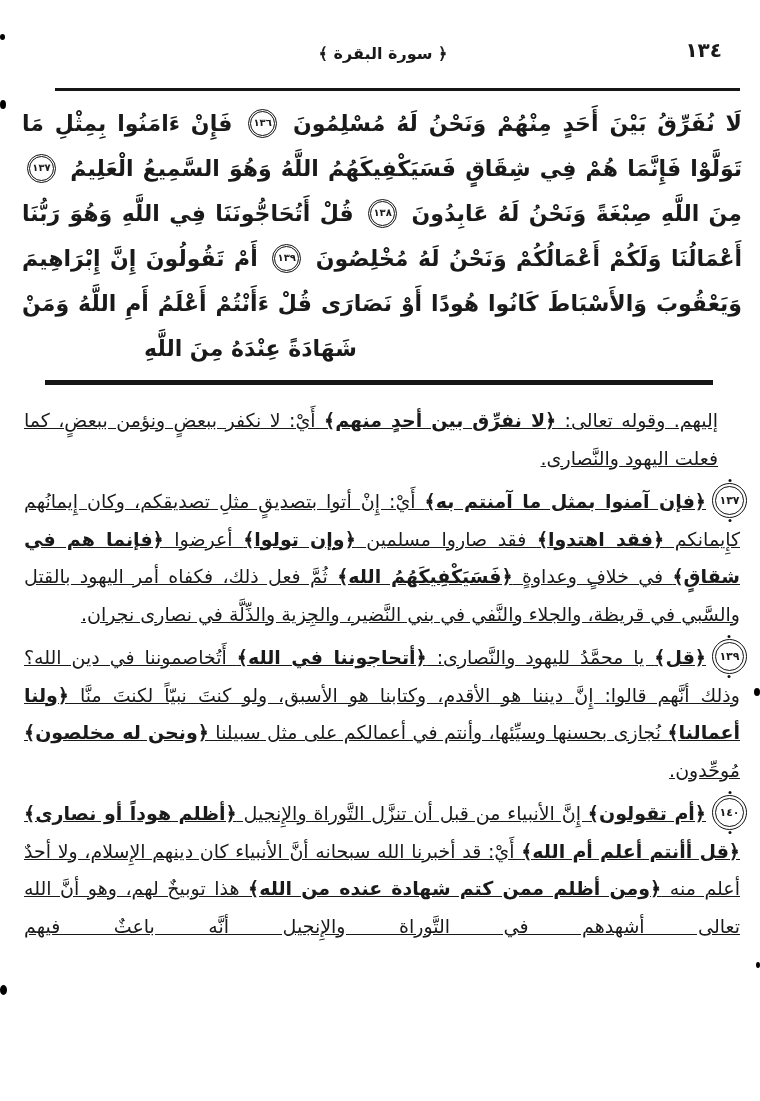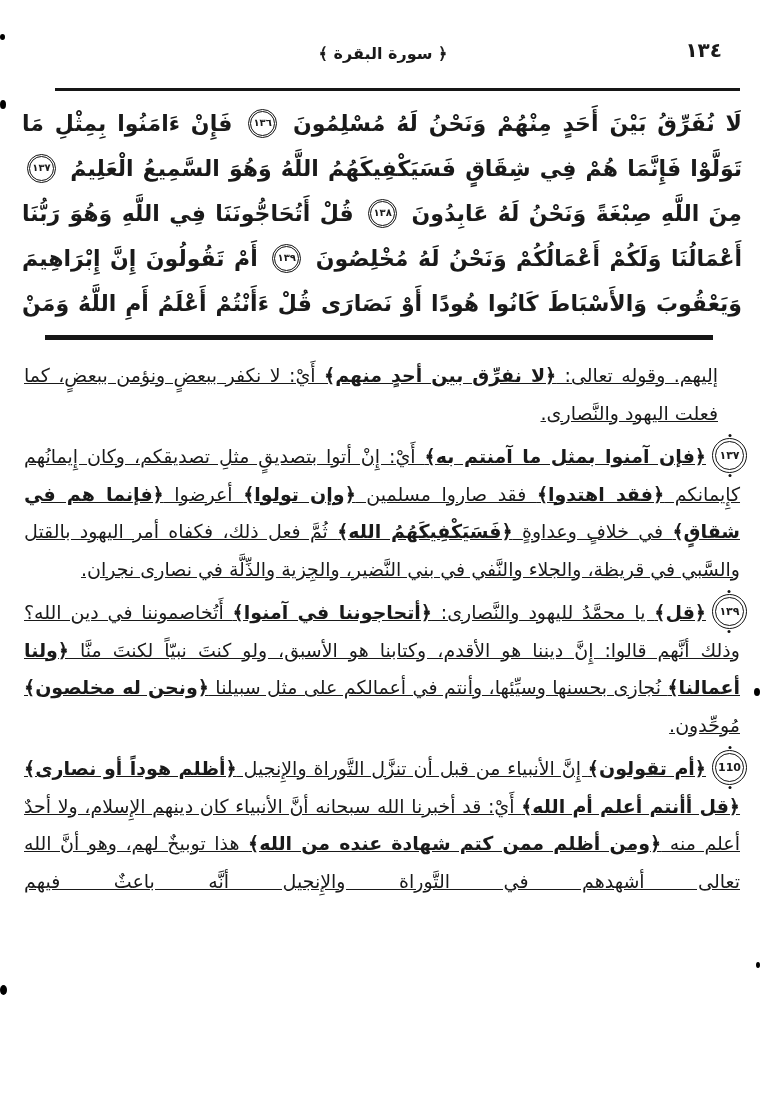--- a/index.html
+++ b/index.html
@@ -83,29 +83,30 @@
   </div>
 
   <div class="rule rule-thin"></div>
 
   <div class="quran" id="quran">
       <div class="qline">لَا نُفَرِّقُ بَيْنَ أَحَدٍ مِنْهُمْ وَنَحْنُ لَهُ مُسْلِمُونَ <span class="amark">١٣٦</span> فَإِنْ ءَامَنُوا بِمِثْلِ مَا ءَامَنْتُمْ بِهِ فَقَدِ اهْتَدَوْا وَإِنْ</div>
       <div class="qline">تَوَلَّوْا فَإِنَّمَا هُمْ فِي شِقَاقٍ فَسَيَكْفِيكَهُمُ اللَّهُ وَهُوَ السَّمِيعُ الْعَلِيمُ <span class="amark">١٣٧</span> صِبْغَةَ اللَّهِ وَمَنْ أَحْسَنُ</div>
       <div class="qline">مِنَ اللَّهِ صِبْغَةً وَنَحْنُ لَهُ عَابِدُونَ <span class="amark">١٣٨</span> قُلْ أَتُحَاجُّونَنَا فِي اللَّهِ وَهُوَ رَبُّنَا وَرَبُّكُمْ وَلَنَا</div>
       <div class="qline">أَعْمَالُنَا وَلَكُمْ أَعْمَالُكُمْ وَنَحْنُ لَهُ مُخْلِصُونَ <span class="amark">١٣٩</span> أَمْ تَقُولُونَ إِنَّ إِبْرَاهِيمَ وَإِسْمَاعِيلَ وَإِسْحَاقَ</div>
       <div class="qline">وَيَعْقُوبَ وَالأَسْبَاطَ كَانُوا هُودًا أَوْ نَصَارَى قُلْ ءَأَنْتُمْ أَعْلَمُ أَمِ اللَّهُ وَمَنْ أَظْلَمُ مِمَّنْ كَتَمَ</div>
+      <div class="qline qline-last">شَهَادَةً عِنْدَهُ مِنَ اللَّهِ</div>
     </div>
 
   <div class="rule rule-thick"></div>
 
   <div class="commentary" id="commentary">
       <p class="cpara no-marker">إليهم. وقوله تعالى: <b>﴿لا نفرِّق بين أحدٍ منهم﴾</b> أَيْ: لا نكفر ببعضٍ ونؤمن ببعضٍ، كما فعلت اليهود والنَّصارى.</p>
       <p class="cpara"><span class="med">١٣٧</span><b>﴿فإن آمنوا بمثل ما آمنتم به﴾</b> أَيْ: إِنْ أتوا بتصديقٍ مثلِ تصديقكم، وكان إِيمانُهم كإِيمانكم <b>﴿فقد اهتدوا﴾</b> فقد صاروا مسلمين <b>﴿وإن تولوا﴾</b> أعرضوا <b>﴿فإنما هم في شقاقٍ﴾</b> في خلافٍ وعداوةٍ <b>﴿فَسَيَكْفِيكَهُمُ الله﴾</b> ثُمَّ فعل ذلك، فكفاه أمر اليهود بالقتل والسَّبي في قريظة، والجلاء والنَّفي في بني النَّضير، والجِزية والذِّلَّة في نصارى نجران.</p>
-      <p class="cpara"><span class="med">١٣٩</span><b>﴿قل﴾</b> يا محمَّدُ لليهود والنَّصارى: <b>﴿أتحاجوننا في آمنوا﴾</b> أَتُخاصموننا في دين الله؟ وذلك أنَّهم قالوا: إِنَّ ديننا هو الأقدم، وكتابنا هو الأسبق، ولو كنتَ نبيّاً لكنتَ منَّا <b>﴿ولنا أعمالنا﴾</b> نُجازى بحسنها وسيِّئها، وأنتم في أعمالكم على مثل سبيلنا <b>﴿ونحن له مخلصون﴾</b> مُوحِّدون.</p>
-      <p class="cpara cont"><span class="med">110</span><b>﴿أم تقولون﴾</b> إِنَّ الأنبياء من قبل أن تنزَّل التَّوراة والإِنجيل <b>﴿أظلم هوداً أو نصارى﴾</b> <b>﴿قل أأنتم أعلم أم الله﴾</b> أَيْ: قد أخبرنا الله سبحانه أنَّ الأنبياء كان دينهم الإِسلام، ولا أحدٌ أعلم منه <b>﴿ومن أظلم ممن كتم شهادة عنده من الله﴾</b> هذا توبيخٌ لهم، وهو أنَّ الله تعالى أشهدهم في التَّوراة والإِنجيل أنَّه باعثٌ فيهم</p>
+      <p class="cpara"><span class="med">١٣٩</span><b>﴿قل﴾</b> يا محمَّدُ لليهود والنَّصارى: <b>﴿أتحاجوننا في الله﴾</b> أَتُخاصموننا في دين الله؟ وذلك أنَّهم قالوا: إِنَّ ديننا هو الأقدم، وكتابنا هو الأسبق، ولو كنتَ نبيّاً لكنتَ منَّا <b>﴿ولنا أعمالنا﴾</b> نُجازى بحسنها وسيِّئها، وأنتم في أعمالكم على مثل سبيلنا <b>﴿ونحن له مخلصون﴾</b> مُوحِّدون.</p>
+      <p class="cpara cont"><span class="med">١٤٠</span><b>﴿أم تقولون﴾</b> إِنَّ الأنبياء من قبل أن تنزَّل التَّوراة والإِنجيل <b>﴿أظلم هوداً أو نصارى﴾</b> <b>﴿قل أأنتم أعلم أم الله﴾</b> أَيْ: قد أخبرنا الله سبحانه أنَّ الأنبياء كان دينهم الإِسلام، ولا أحدٌ أعلم منه <b>﴿ومن أظلم ممن كتم شهادة عنده من الله﴾</b> هذا توبيخٌ لهم، وهو أنَّ الله تعالى أشهدهم في التَّوراة والإِنجيل أنَّه باعثٌ فيهم</p>
     </div>
 
   <span class="artifact" style="left:0; top:100px; width:6px; height:9px;"></span>
   <span class="artifact" style="right:0; top:688px; width:6px; height:8px;"></span>
   <span class="artifact" style="right:0; top:962px; width:4px; height:6px;"></span>
   <span class="artifact" style="left:0; top:985px; width:7px; height:10px;"></span>
   <span class="artifact" style="left:0; top:34px; width:5px; height:6px;"></span>
 
 </div>
 

